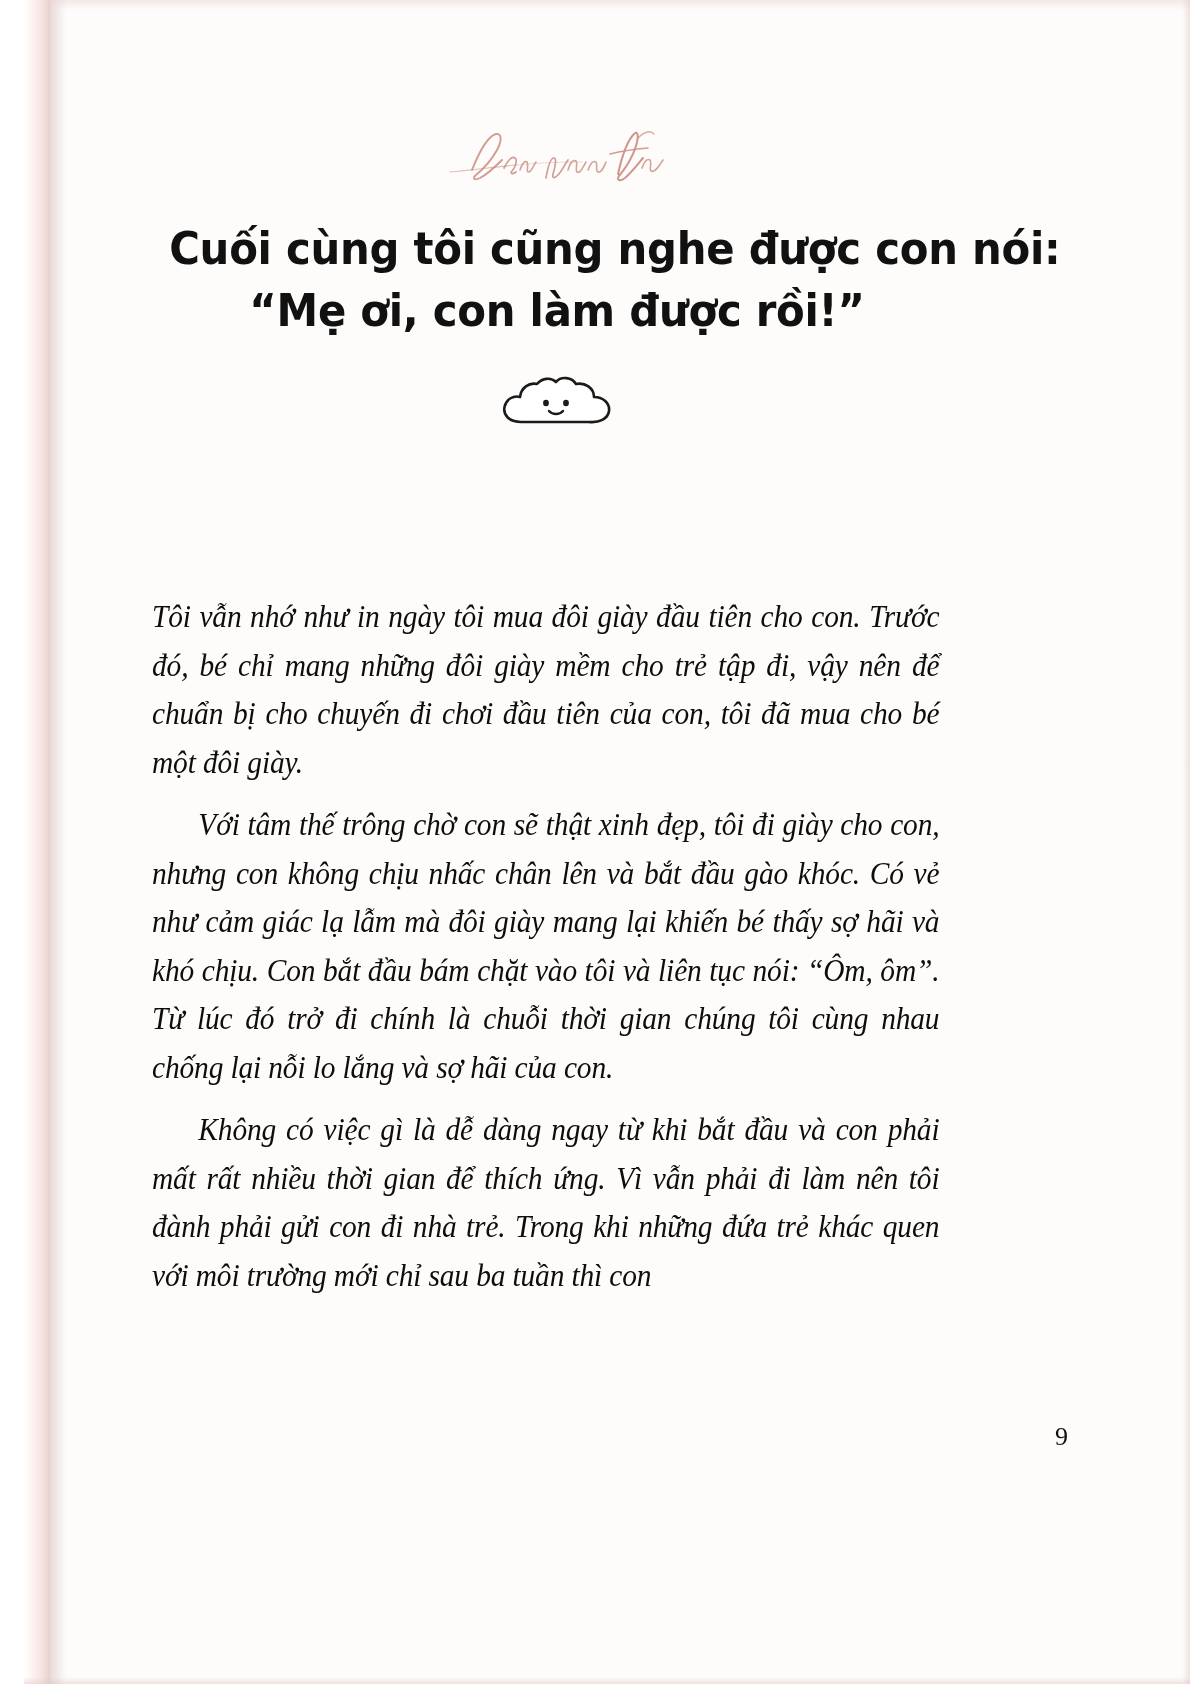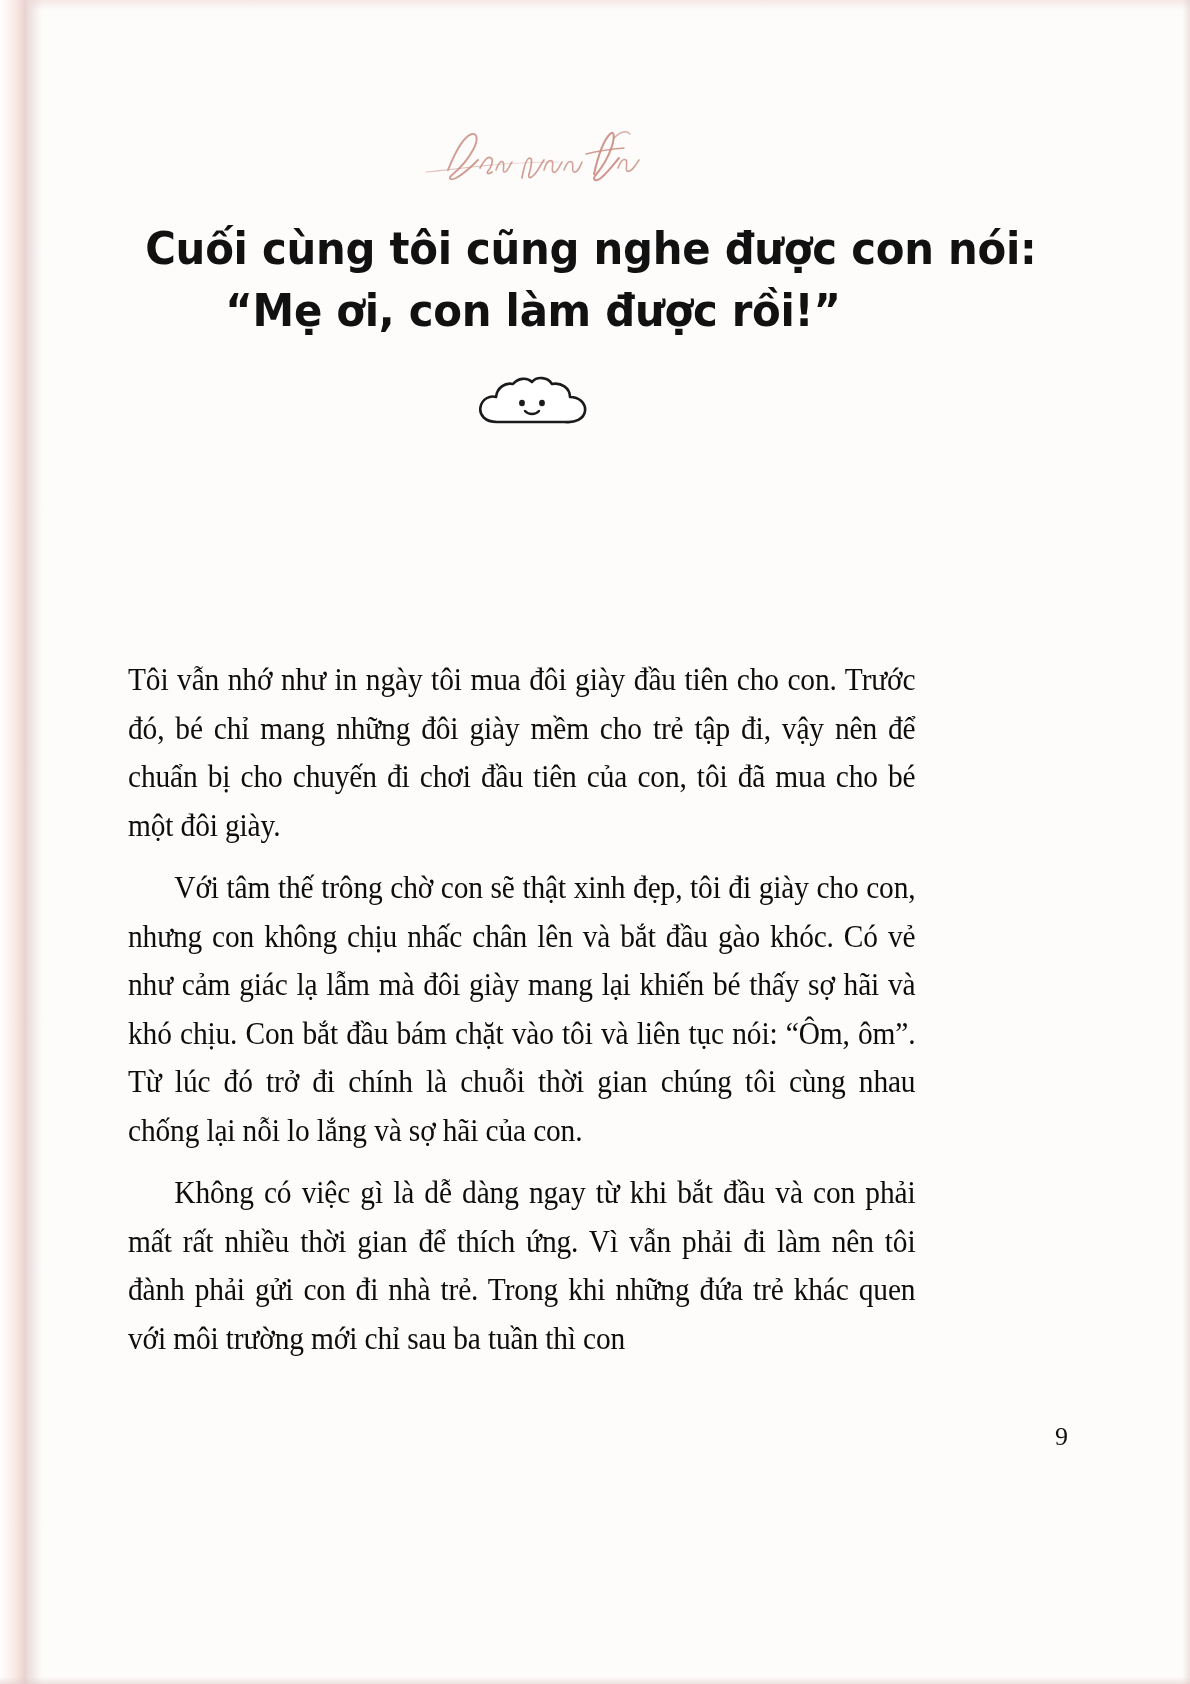--- a/index.html
+++ b/index.html
@@ -13,20 +13,21 @@
     font-family: "Liberation Serif", "DejaVu Serif", serif;
     overflow: hidden;
     position: relative;
   }
 
   
   .page {
     position: absolute;
     inset: 0;
     background: #fdfcfb;
+    margin-left: 24px;
   }
   .edge-gutter {
     position: absolute;
     left: 0; top: 0; bottom: 0;
     width: 26px;
     background: linear-gradient(to right,
        #ffffff 0%, #fdf4f2 30%, #f7e7e4 62%, #efd9d6 86%, #e7cfcc 100%);
   }
   .edge-gutter-shadow {
     position: absolute;
@@ -102,23 +103,24 @@
     left: 0;
     width: 810px;
     display: flex;
     justify-content: center;
   }
   .ornament svg { display: block; }
 
   
   .body-copy {
     position: absolute;
-    top: 656px;
+    top: 593px;
     left: 0;
     width: 816px;
+    font-style: italic;
   }
   .para {
     margin: 0 0 14px 0;
     font-family: "Liberation Serif", "DejaVu Serif", serif;
     font-size: 30.5px;
     line-height: 48.5px;
     color: #0d0d0d;
     text-align: justify;
     text-justify: inter-word;
     transform: scaleX(0.965);

